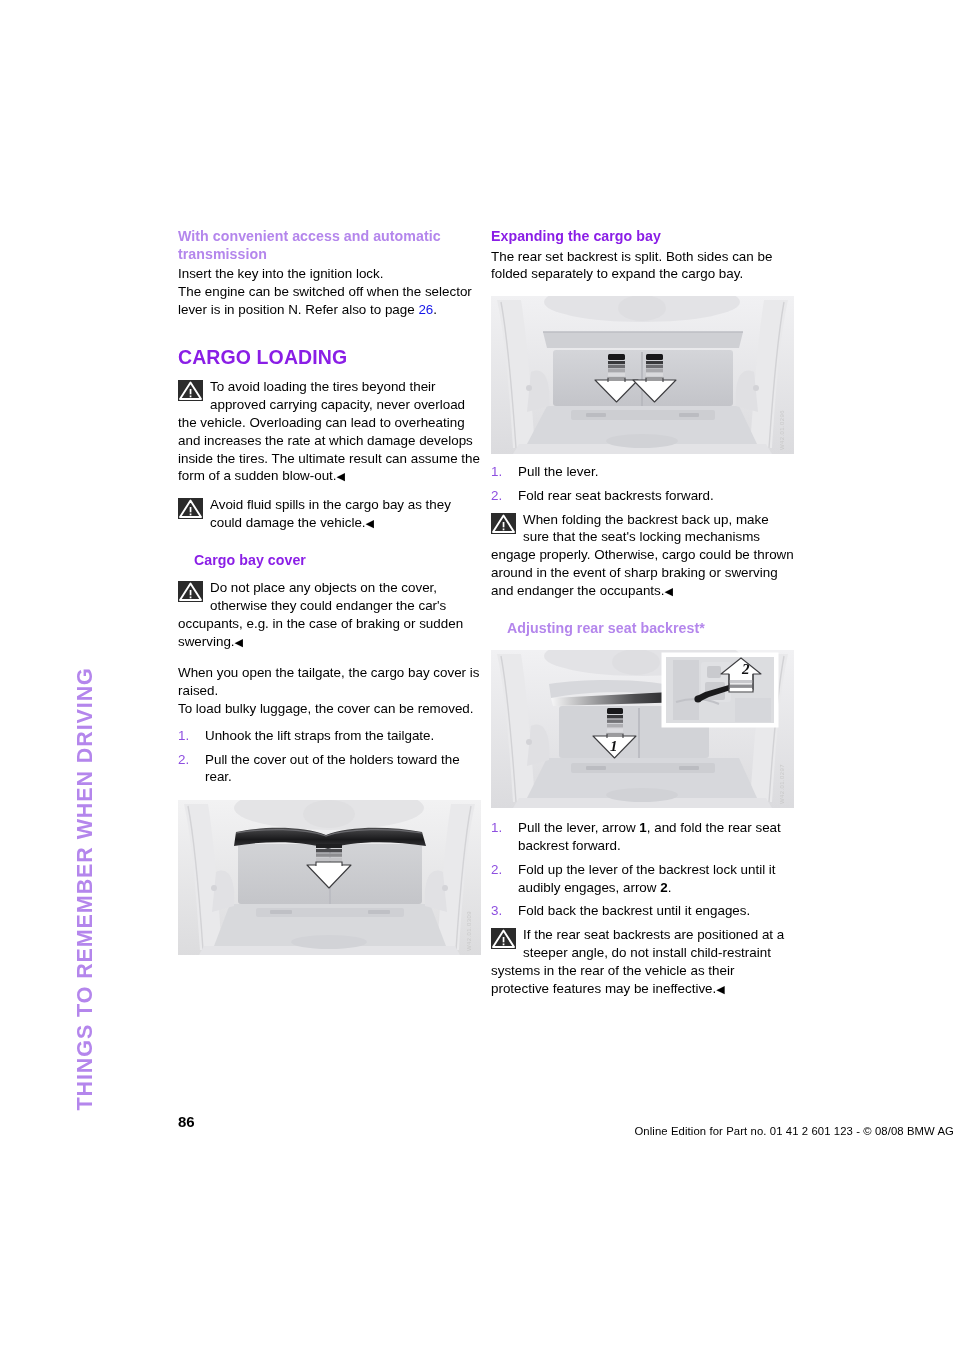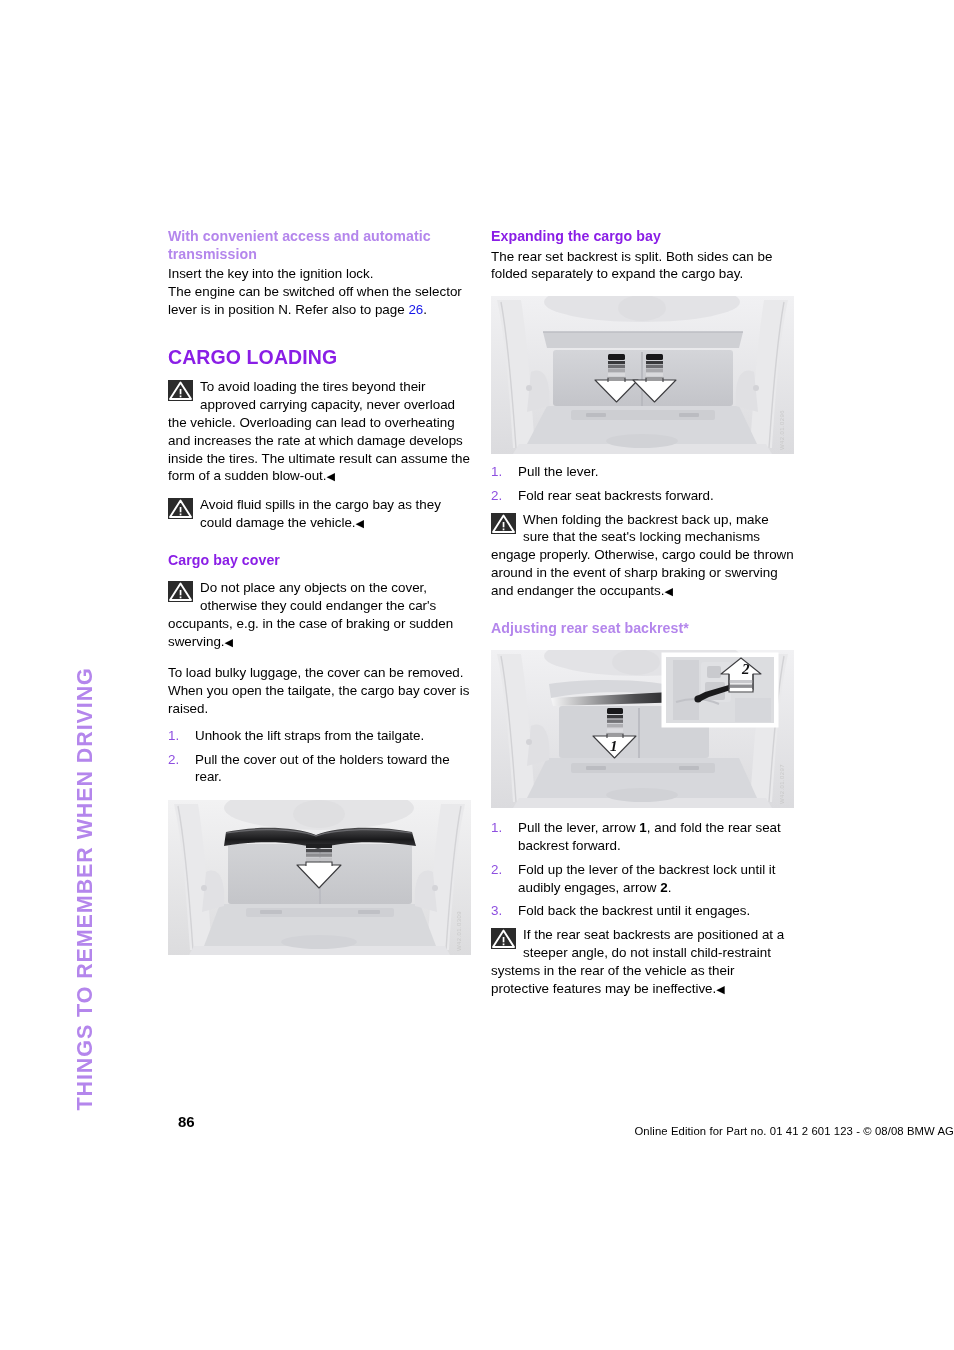--- a/index.html
+++ b/index.html
@@ -48,42 +48,42 @@
   }
 
   
   .col {
     position: absolute;
     top: 228px;
     width: 303px;
     font-size: 13.4px;
     line-height: 17.6px;
   }
-  #col-left  { left: 168px; }
+  #col-left  { left: 178px; }
   #col-right { left: 491px; }
 
   
   h2.section-title {
     font-size: 19.5px;
     font-weight: bold;
     color: #8a1ee6;
     margin: 28px 0 10px 0;
     letter-spacing: 0.1px;
     line-height: 22px;
   }
   h3.sub-head {
     font-size: 14.2px;
     font-weight: bold;
     margin: 0 0 2px 0;
     line-height: 17.5px;
     letter-spacing: 0.05px;
   }
   h3.sub-head.dark { color: #8a1ee6; }
   h3.sub-head.light { color: #b486ec; }
-  h3.sub-head.spaced { margin-top: 19px; }
+  h3.sub-head.spaced { margin-top: 19px; margin-left: 16px; }
 
   p.body {
     margin: 0 0 0 0;
     line-height: 17.8px;
   }
   p.body + p.body { margin-top: 0; }
   p.body.gap { margin-top: 13px; }
 
   a.xref { color: #1516e8; text-decoration: none; margin-top: 31px; }
 
@@ -216,23 +216,23 @@
       <span class="warn-icon">
         <svg width="25" height="21" viewBox="0 0 25 21">
           <polygon points="12.5,2.6 23,19 2,19" fill="none" stroke="#ffffff" stroke-width="1.9" stroke-linejoin="round"></polygon>
           <rect x="11.7" y="9" width="1.7" height="5.3" fill="#ffffff"></rect>
           <rect x="11.7" y="15.5" width="1.7" height="1.8" fill="#ffffff"></rect>
         </svg>
       </span>
       <span class="note-text">Do not place any objects on the cover, otherwise they could endanger the car's occupants, e.g. in the case of braking or sudden swerving.</span><span class="endmark">◀</span>
     </div>
 
+    <p class="body gap">When you open the tailgate, the cargo bay cover is raised.</p>
+
     <p class="body gap">To load bulky luggage, the cover can be removed.</p>
-
-    <p class="body gap">When you open the tailgate, the cargo bay cover is raised.</p>
 
     <ol class="steps">
       <li>
         <span class="num">1.</span>
         <span>Unhook the lift straps from the tailgate.</span>
       </li>
       <li>
         <span class="num">2.</span>
         <span>Pull the cover out of the holders toward the rear.</span>
       </li>

